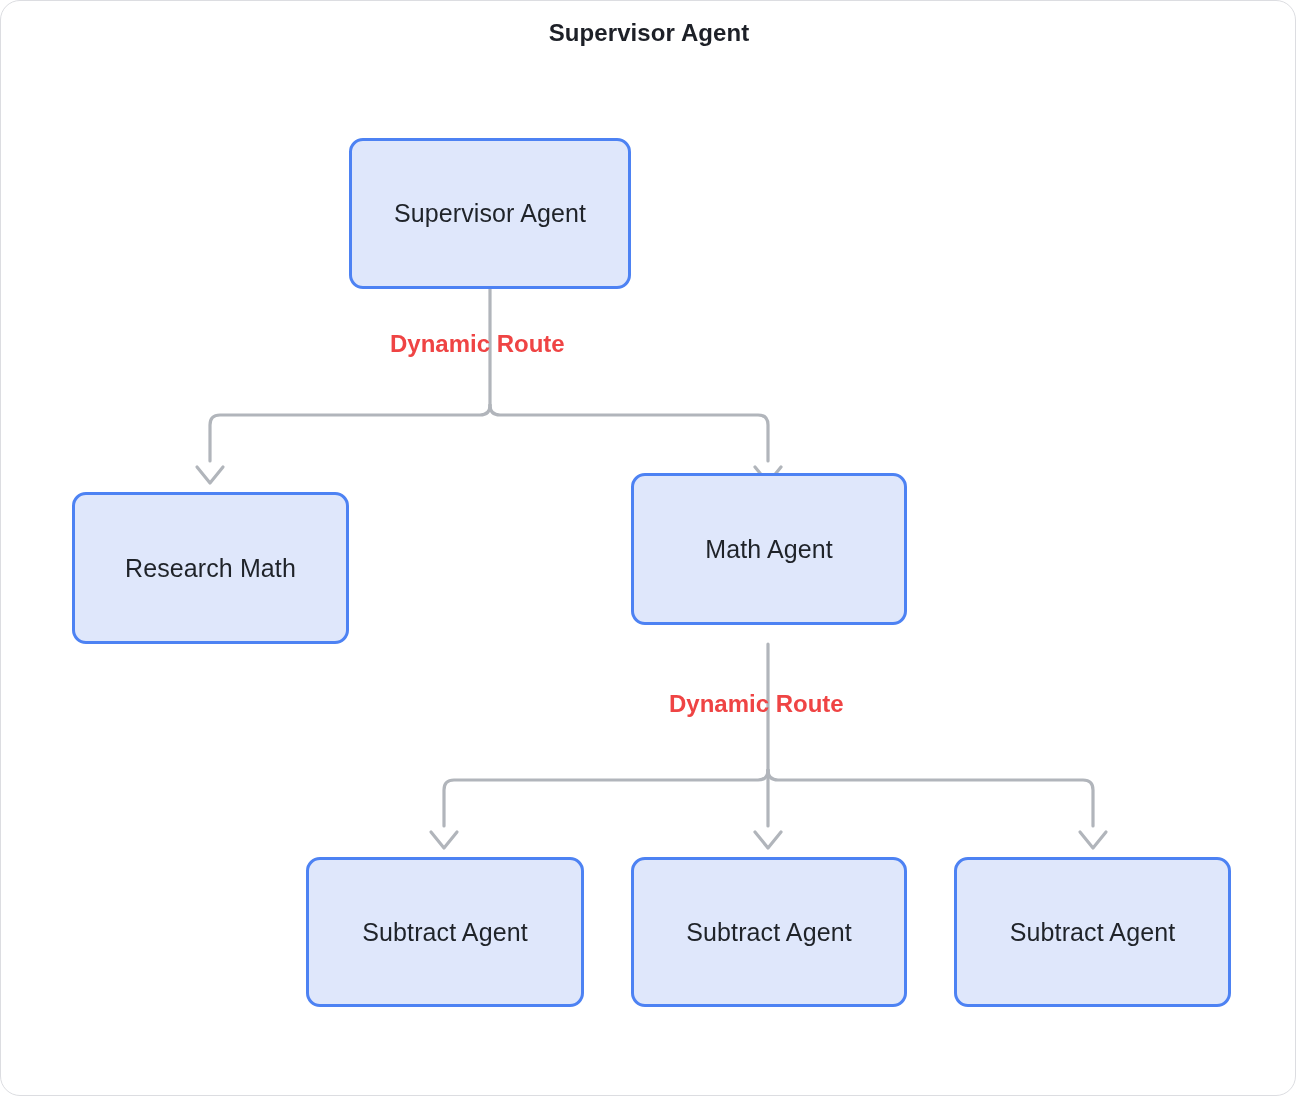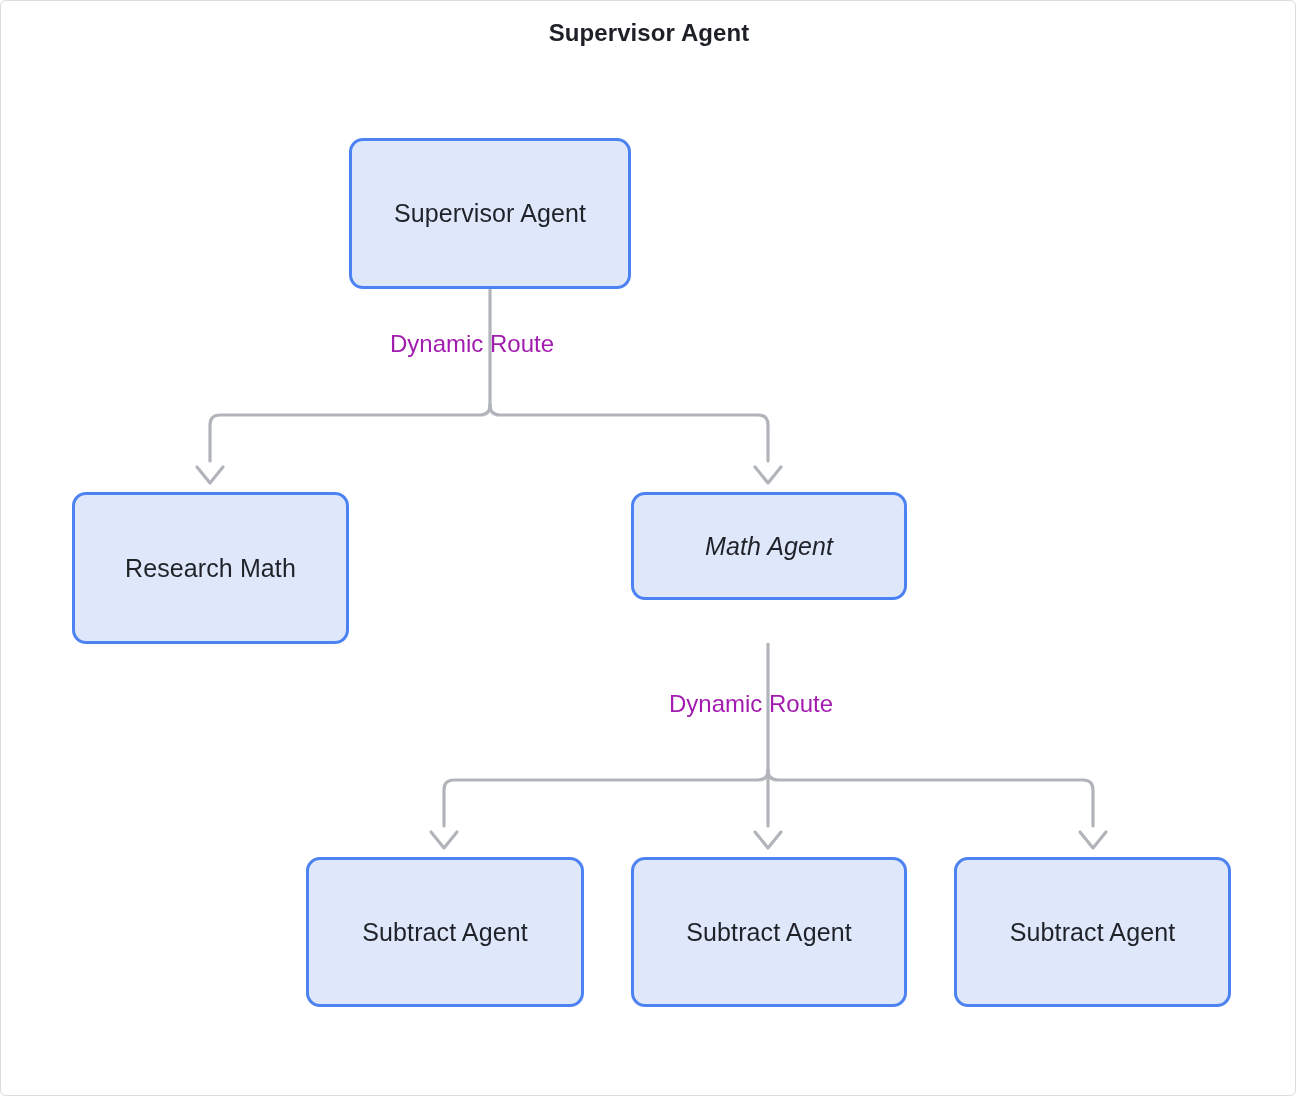--- a/index.html
+++ b/index.html
@@ -14,21 +14,21 @@
     -webkit-font-smoothing: antialiased;
   }
 
   #diagram-root {
     position: relative;
     width: 1296px;
     height: 1096px;
     box-sizing: border-box;
     background: #ffffff;
     border: 1.5px solid #dcdde1;
-    border-radius: 6px;
+    border-radius: 20px;
     overflow: hidden;
   }
 
   #diagram-title {
     position: absolute;
     top: 18px;
     left: 0;
     width: 1296px;
     text-align: center;
     font-size: 24px;
@@ -56,23 +56,24 @@
     justify-content: center;
     color: #1f2329;
     font-size: 25px;
     font-weight: 400;
     letter-spacing: 0.1px;
   }
 
   .edge-label {
     position: absolute;
     font-size: 24px;
-    color: #a21caf;
+    color: #ef4444;
     background: transparent;
     white-space: nowrap;
+    font-weight: bold;
   }
 </style>
 </head>
 <body>
 
 <div id="diagram-root">
 
   <div id="diagram-title">Supervisor Agent</div>
 
   <svg id="edge-layer" viewBox="0 0 1296 1096" width="1296" height="1096" xmlns="http://www.w3.org/2000/svg">
@@ -105,21 +106,21 @@
   </svg>
 
   <div class="node" style="left:348px; top:137px; width:282px; height:151px;">
     <span>Supervisor Agent</span>
   </div>
 
   <div class="node" style="left:71px; top:491px; width:277px; height:152px;">
     <span>Research Math</span>
   </div>
 
-  <div class="node" style="left:630px; top:491px; width:276px; height:108px;font-style:italic;">
+  <div class="node" style="left:630px; top:472px; width:276px; height:152px;">
     <span>Math Agent</span>
   </div>
 
   <div class="node" style="left:305px; top:856px; width:278px; height:150px;">
     <span>Subtract Agent</span>
   </div>
 
   <div class="node" style="left:630px; top:856px; width:276px; height:150px;">
     <span>Subtract Agent</span>
   </div>

